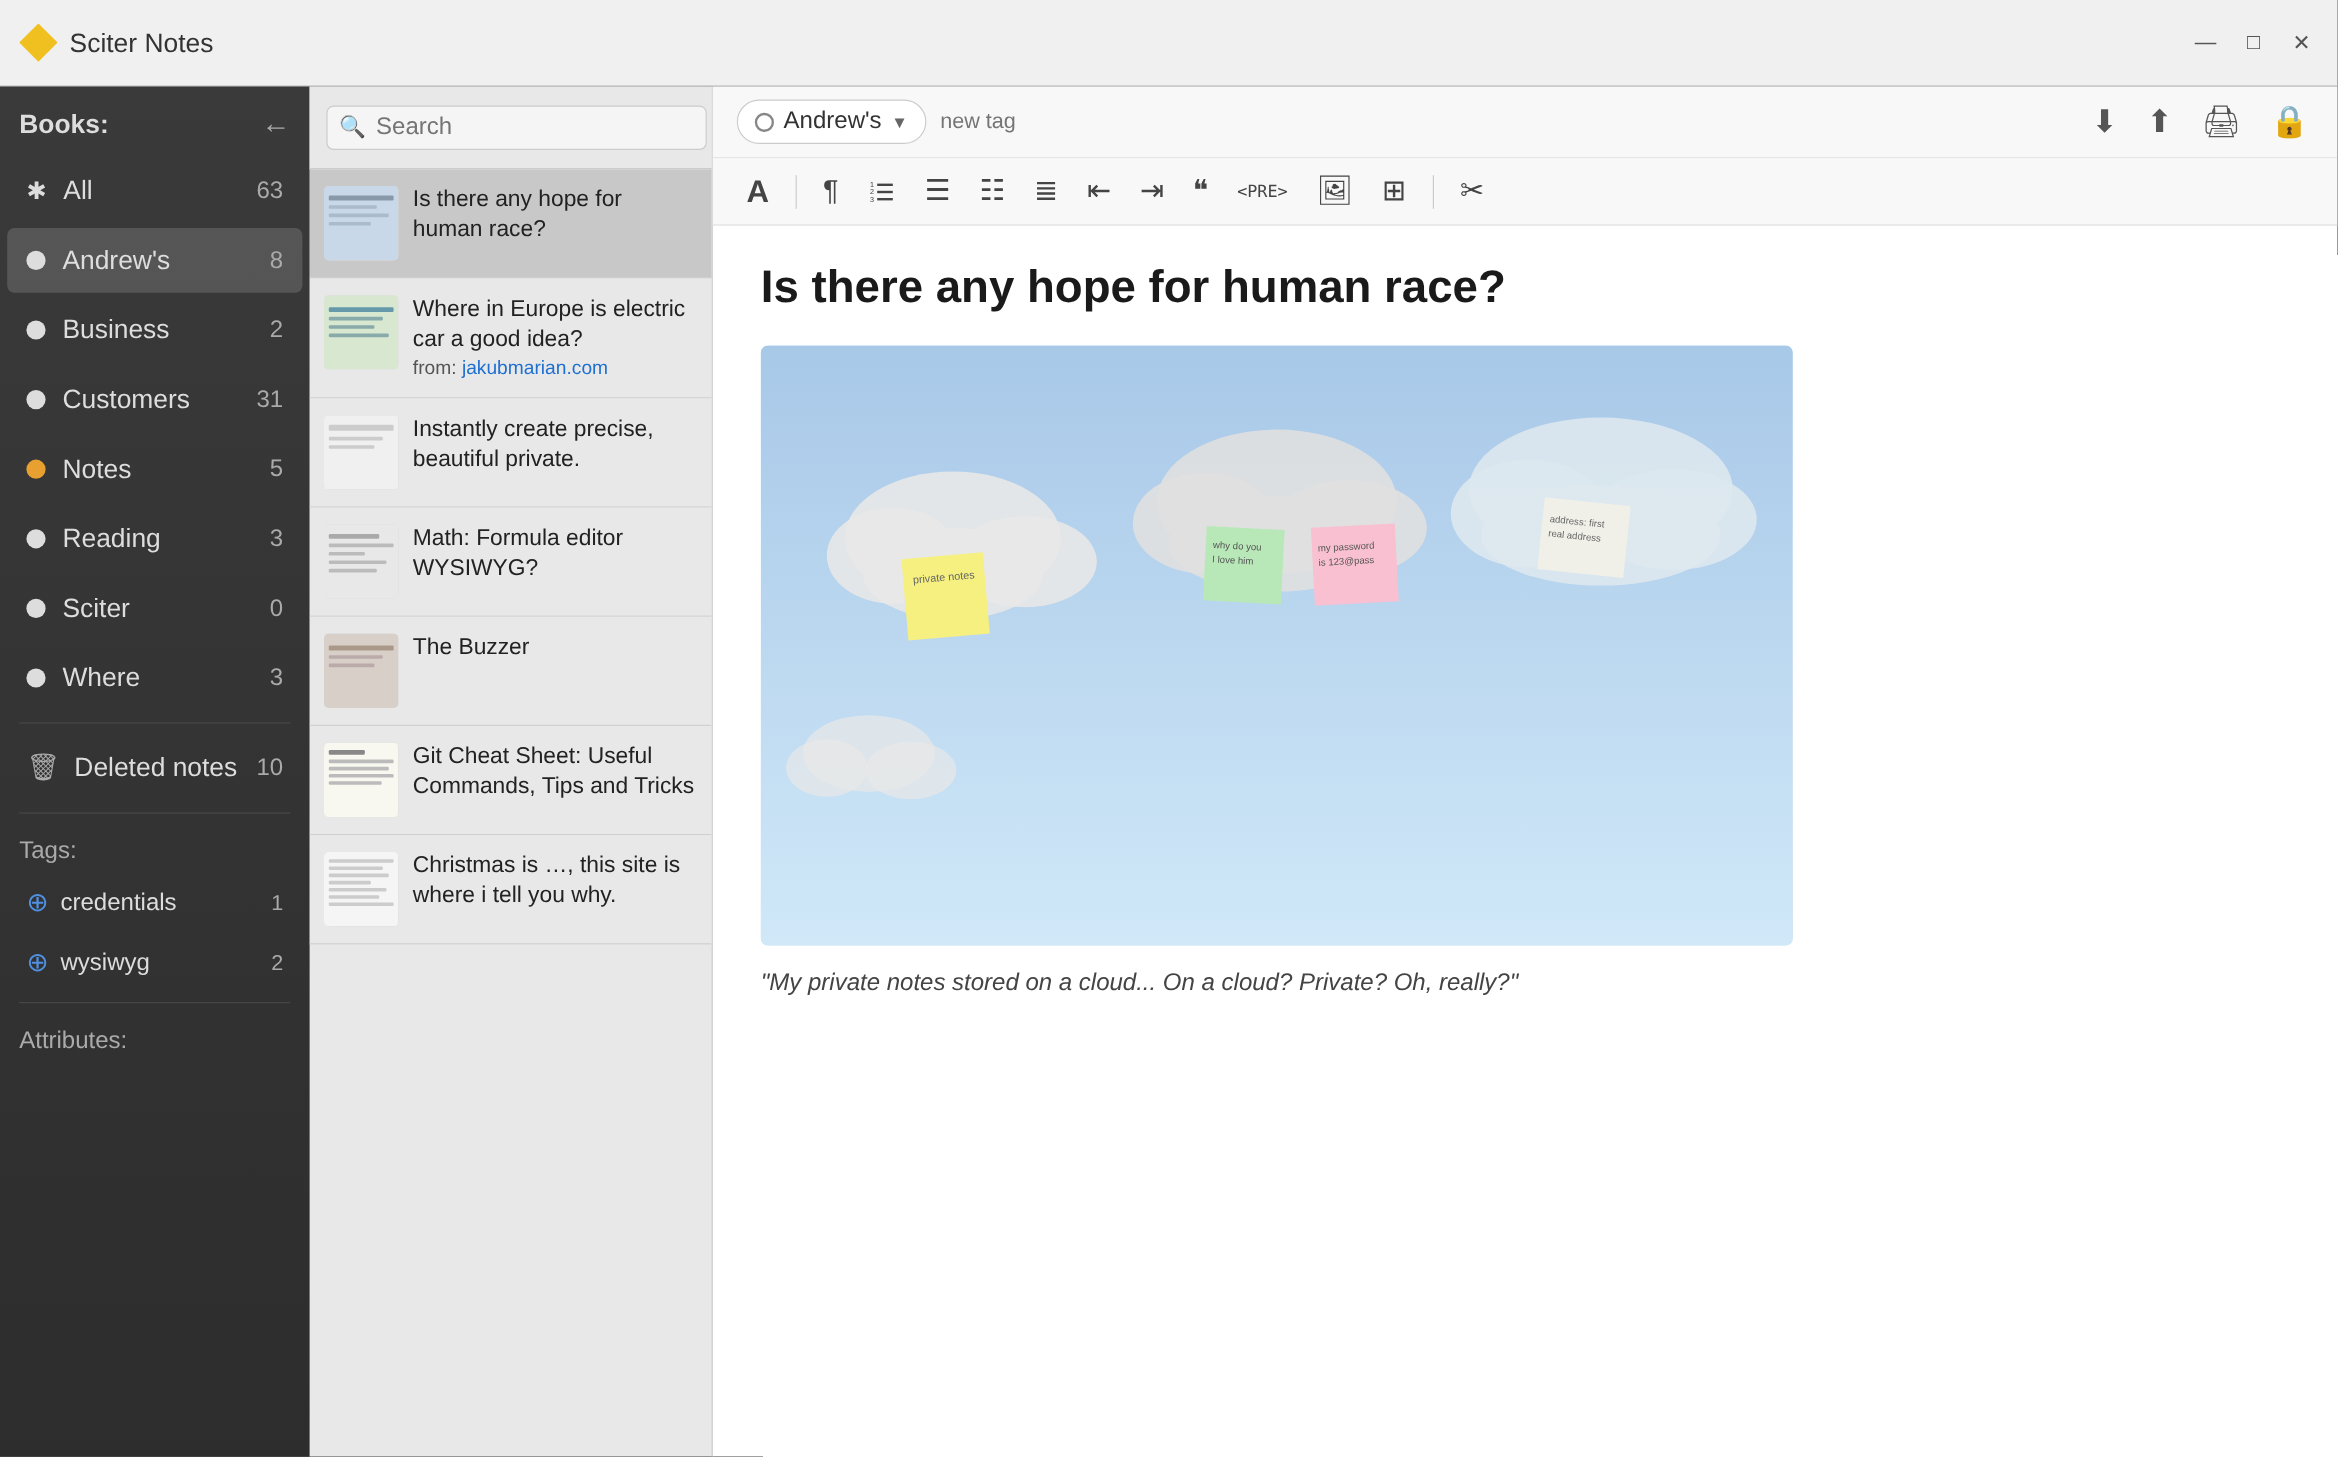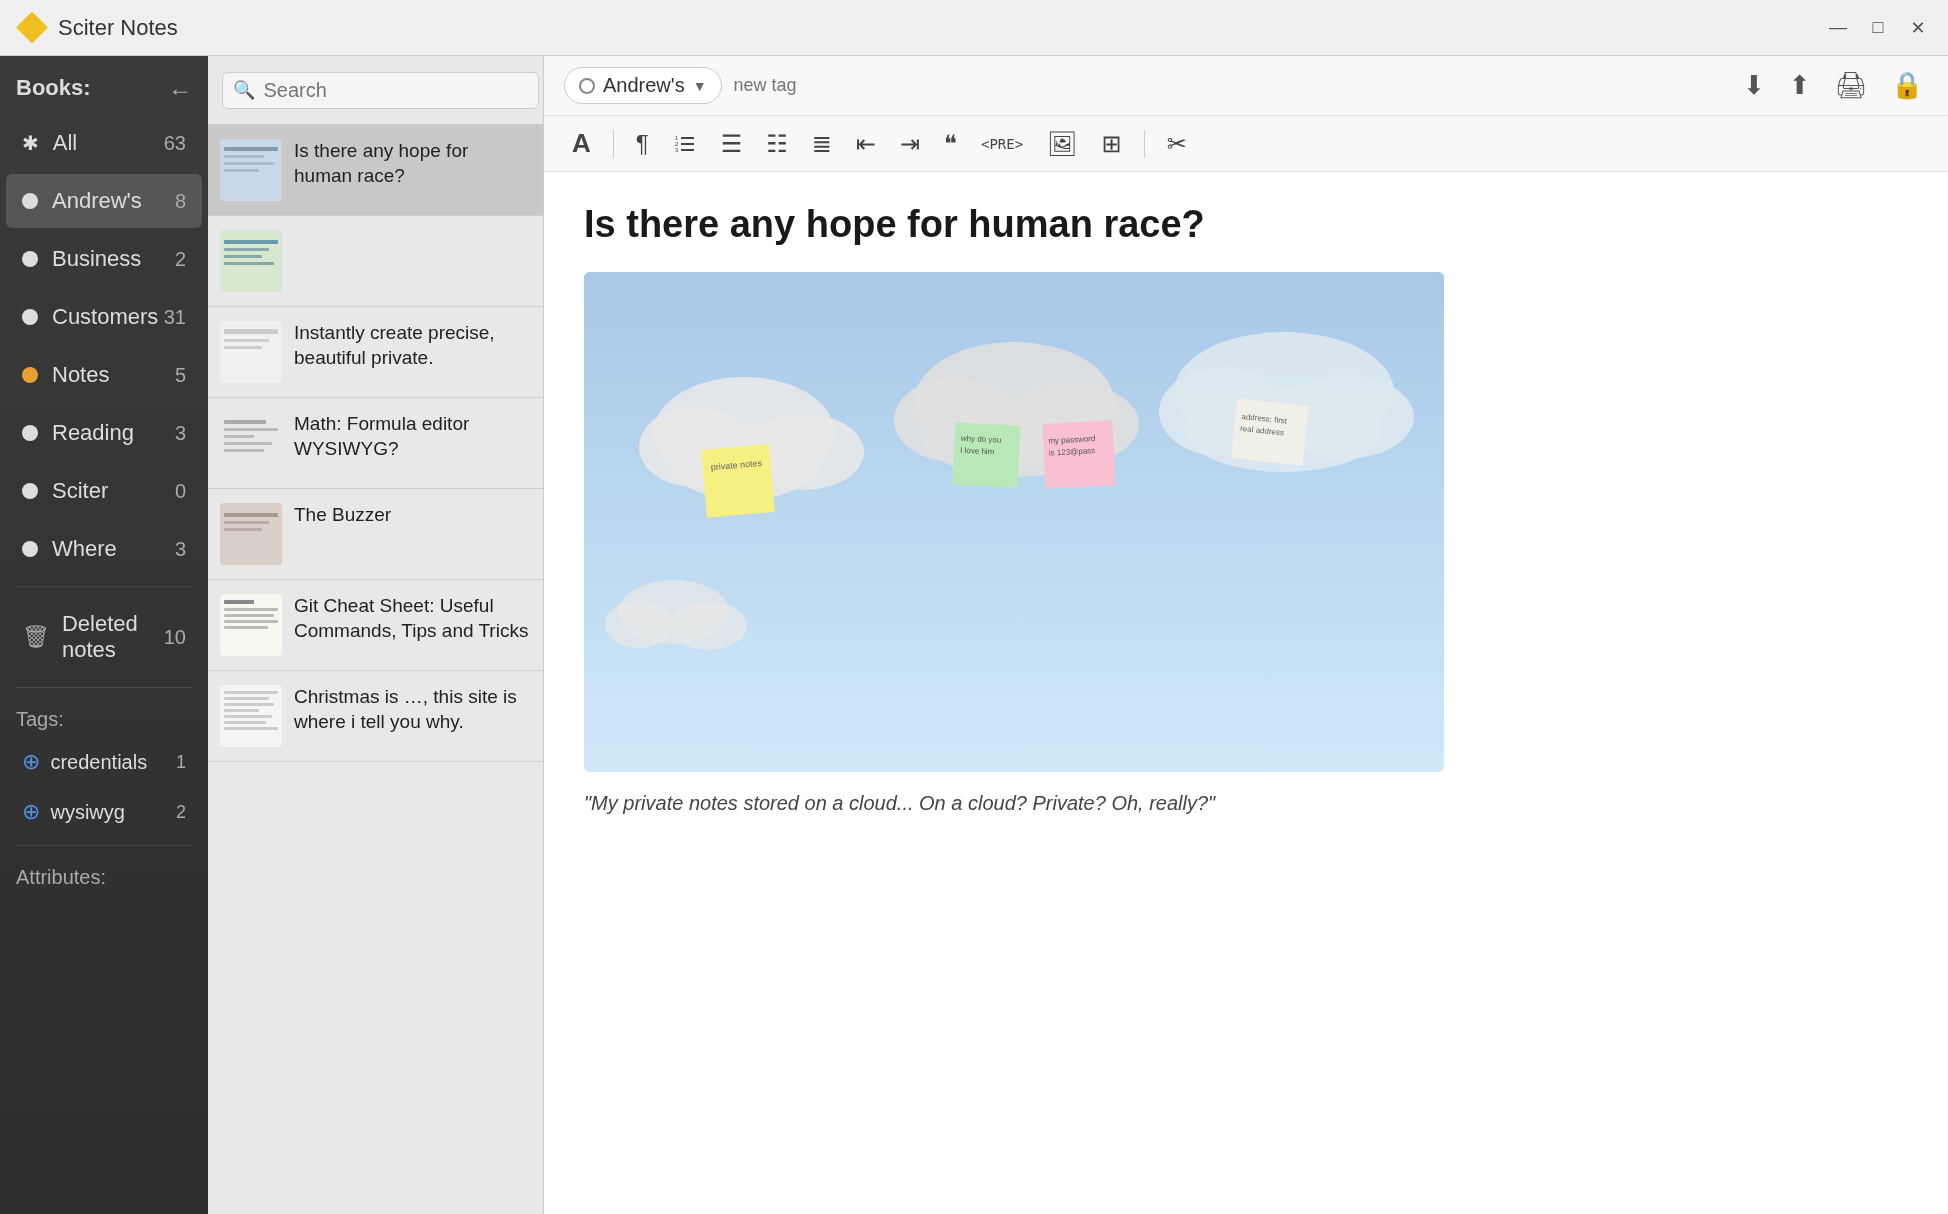--- a/index.html
+++ b/index.html
@@ -1,21 +1,21 @@
 <!DOCTYPE html>
 <html><head>
   <meta charset="utf-8">
   <style>
     * { box-sizing: border-box; margin: 0; padding: 0; }
     body { font-family: 'Segoe UI', Arial, sans-serif; background: #2a2a2a; width: 1948px; height: 1214px; overflow: hidden; display: flex; flex-direction: column; }
 
     
     .title-bar {
       background: #f0f0f0;
-      height: 56px;
+      height: 72px;
       display: flex;
       align-items: center;
       padding: 0 16px;
       border-bottom: 1px solid #ccc;
       flex-shrink: 0;
     }
     .title-bar-icon {
       width: 32px; height: 32px; margin-right: 10px;
       background: #f0c020;
       clip-path: polygon(50% 0%, 100% 50%, 50% 100%, 0% 50%);
@@ -27,21 +27,21 @@
 
     
     .main-container {
       display: flex;
       flex: 1;
       overflow: hidden;
     }
 
     
     .sidebar {
-      width: 208px;
+      width: 258px;
       background: linear-gradient(180deg, #3a3a3a 0%, #2d2d2d 100%);
       display: flex;
       flex-direction: column;
       flex-shrink: 0;
       overflow-y: auto;
       color: #ddd;
     }
 
     .sidebar-header {
       display: flex;
@@ -411,20 +411,27 @@
 
       <div class="note-item">
         <div class="note-thumb">
           <svg viewBox="0 0 62 62" xmlns="http://www.w3.org/2000/svg">
             <rect width="62" height="62" fill="#d8e8d0"></rect>
             <rect x="4" y="10" width="54" height="4" rx="1" fill="#6699aa"></rect>
             <rect x="4" y="18" width="45" height="3" rx="1" fill="#88aaaa"></rect>
             <rect x="4" y="25" width="38" height="3" rx="1" fill="#88aaaa"></rect>
             <rect x="4" y="32" width="50" height="3" rx="1" fill="#88aaaa"></rect>
           </svg>
+        </div>
+        <div class="note-info">
+          <div class="note-title">Where in Europe is electric car a good idea?</div>
+          <div class="note-meta">
+            <span>from:</span>
+            <span class="note-link">jakubmarian.com</span>
+          </div>
         </div>
       </div>
 
       <div class="note-item">
         <div class="note-thumb">
           <svg viewBox="0 0 62 62" xmlns="http://www.w3.org/2000/svg">
             <rect width="62" height="62" fill="#f0f0f0"></rect>
             <rect x="4" y="8" width="54" height="5" rx="1" fill="#cccccc"></rect>
             <rect x="4" y="18" width="45" height="3" rx="1" fill="#cccccc"></rect>
             <rect x="4" y="25" width="38" height="3" rx="1" fill="#cccccc"></rect>

